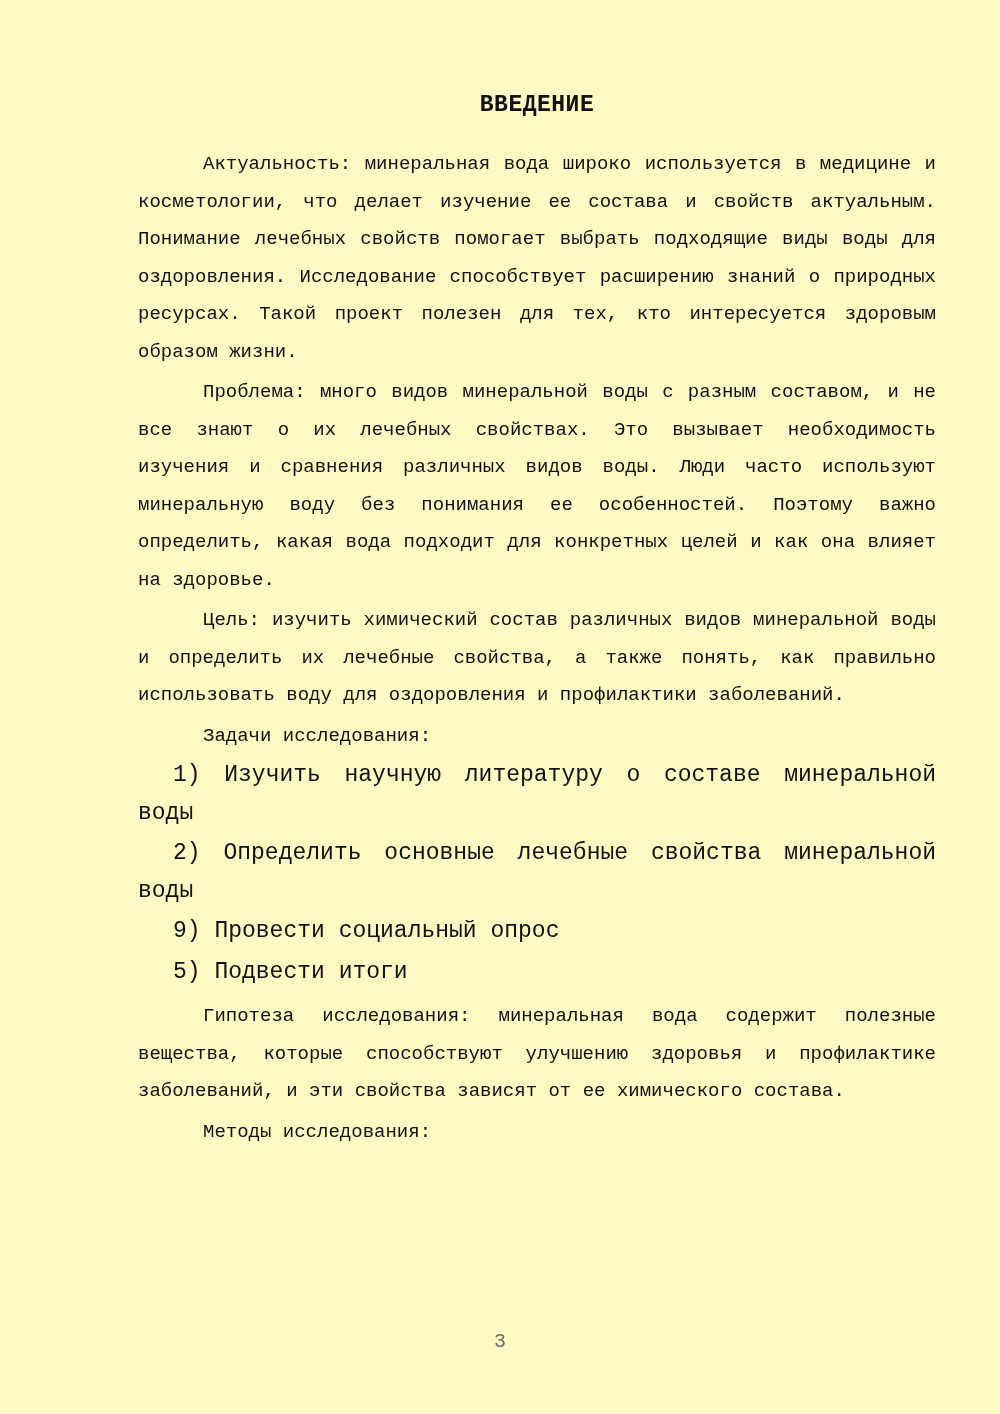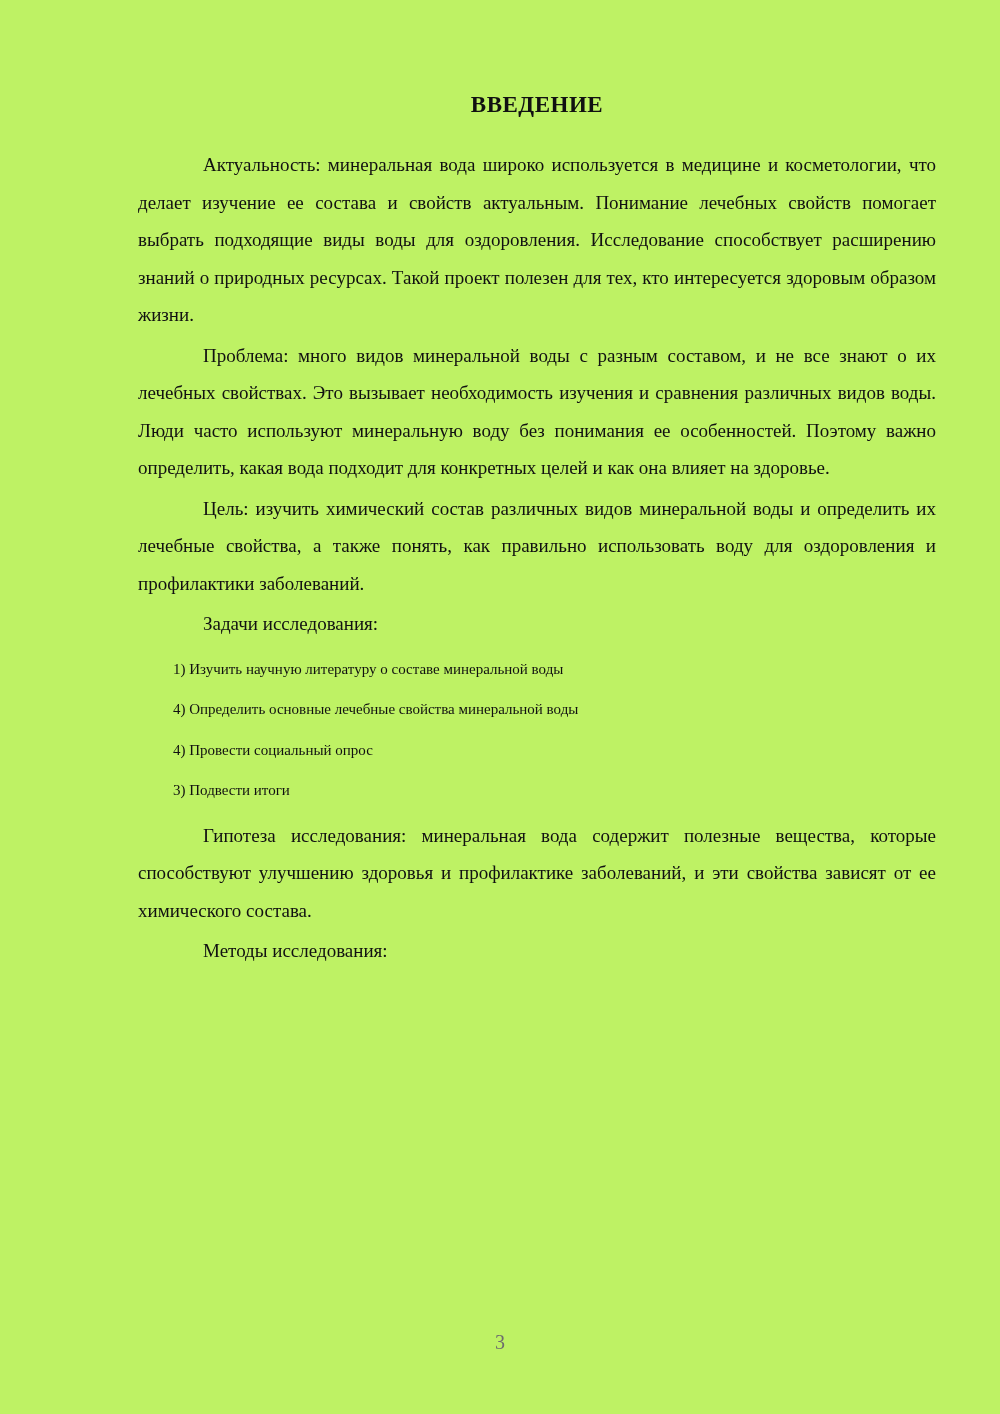--- a/index.html
+++ b/index.html
@@ -5,23 +5,23 @@
 <style>
   html, body {
     margin: 0;
     padding: 0;
     background: #ffffff;
   }
   .page {
     position: relative;
     width: 1000px;
     height: 1414px;
-    background: #bef264;
+    background: #fef9c3;
     overflow: hidden;
-    font-family: Liberation Serif, serif;
+    font-family: Liberation Mono, monospace;
     color: #111111;
   }
   .content {
     position: absolute;
     left: 138px;
     top: 90px;
     width: 798px;
   }
   .doc-title {
     font-size: 23px;
@@ -34,29 +34,29 @@
   .para {
     font-size: 19px;
     line-height: 37.5px;
     text-align: justify;
     text-justify: inter-word;
     text-indent: 65px;
     margin: 0 0 3px 0;
     hyphens: none;
   }
   .para.tight {
-    margin-bottom: 8px;
+    margin-bottom: 2px;
   }
   .list {
     margin: 0;
     padding: 0;
     list-style: none;
   }
   .list-item {
-    font-size: 15px;
+    font-size: 23px;
     line-height: 37.5px;
     text-align: justify;
     text-justify: inter-word;
     text-indent: 35px;
     margin: 0 0 3px 0;
   }
   .list-item.wide-indent {
     text-indent: 40px;
   }
   .page-number {
@@ -83,23 +83,23 @@
     <p class="para">Актуальность: минеральная вода широко используется в медицине и косметологии, что делает изучение ее состава и свойств актуальным. Понимание лечебных свойств помогает выбрать подходящие виды воды для оздоровления. Исследование способствует расширению знаний о природных ресурсах. Такой проект полезен для тех, кто интересуется здоровым образом жизни.</p>
 
     <p class="para">Проблема: много видов минеральной воды с разным составом, и не все знают о их лечебных свойствах. Это вызывает необходимость изучения и сравнения различных видов воды. Люди часто используют минеральную воду без понимания ее особенностей. Поэтому важно определить, какая вода подходит для конкретных целей и как она влияет на здоровье.</p>
 
     <p class="para">Цель: изучить химический состав различных видов минеральной воды и определить их лечебные свойства, а также понять, как правильно использовать воду для оздоровления и профилактики заболеваний.</p>
 
     <p class="para tight">Задачи исследования:</p>
 
     <ul class="list">
       <li class="list-item">1) Изучить научную литературу о составе минеральной воды</li>
-      <li class="list-item">4) Определить основные лечебные свойства минеральной воды</li>
-      <li class="list-item">4) Провести социальный опрос</li>
-      <li class="list-item">3) Подвести итоги</li>
+      <li class="list-item">2) Определить основные лечебные свойства минеральной воды</li>
+      <li class="list-item">9) Провести социальный опрос</li>
+      <li class="list-item">5) Подвести итоги</li>
     </ul>
 
     <div class="spacer-sm"></div>
 
 
 
     <p class="para">Гипотеза исследования: минеральная вода содержит полезные вещества, которые способствуют улучшению здоровья и профилактике заболеваний, и эти свойства зависят от ее химического состава.</p>
 
     <p class="para">Методы исследования:</p>
 

